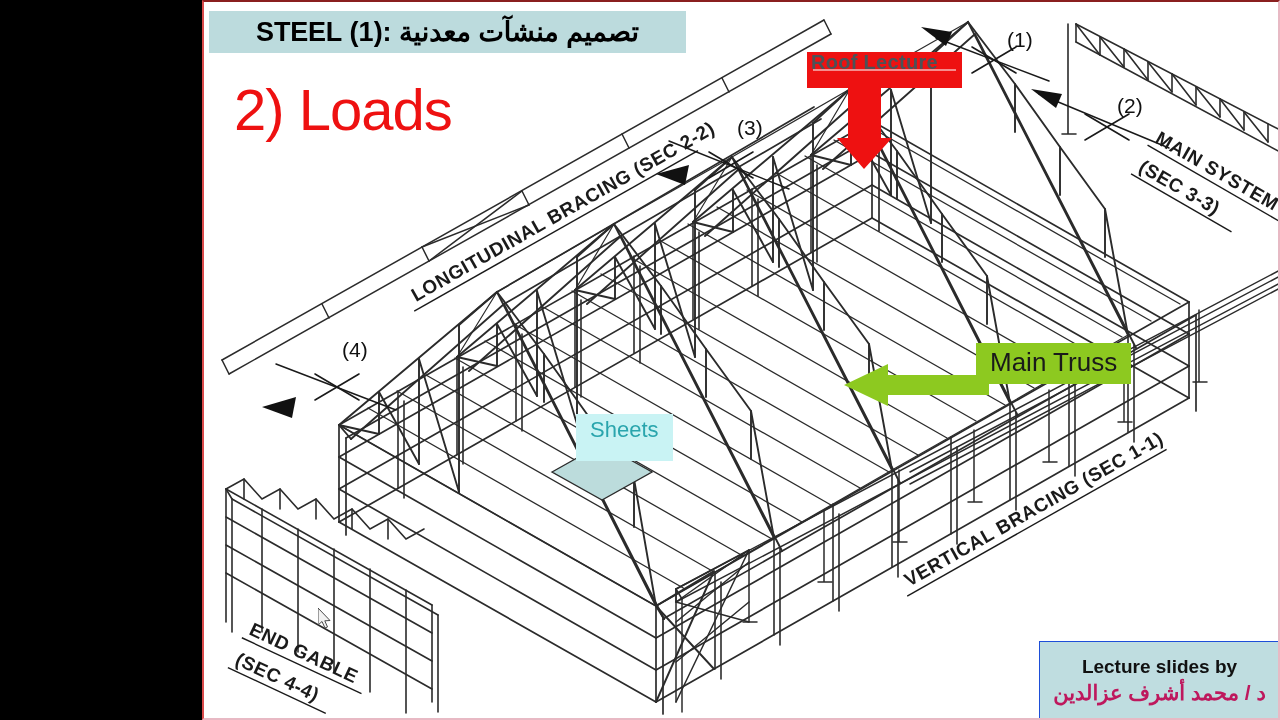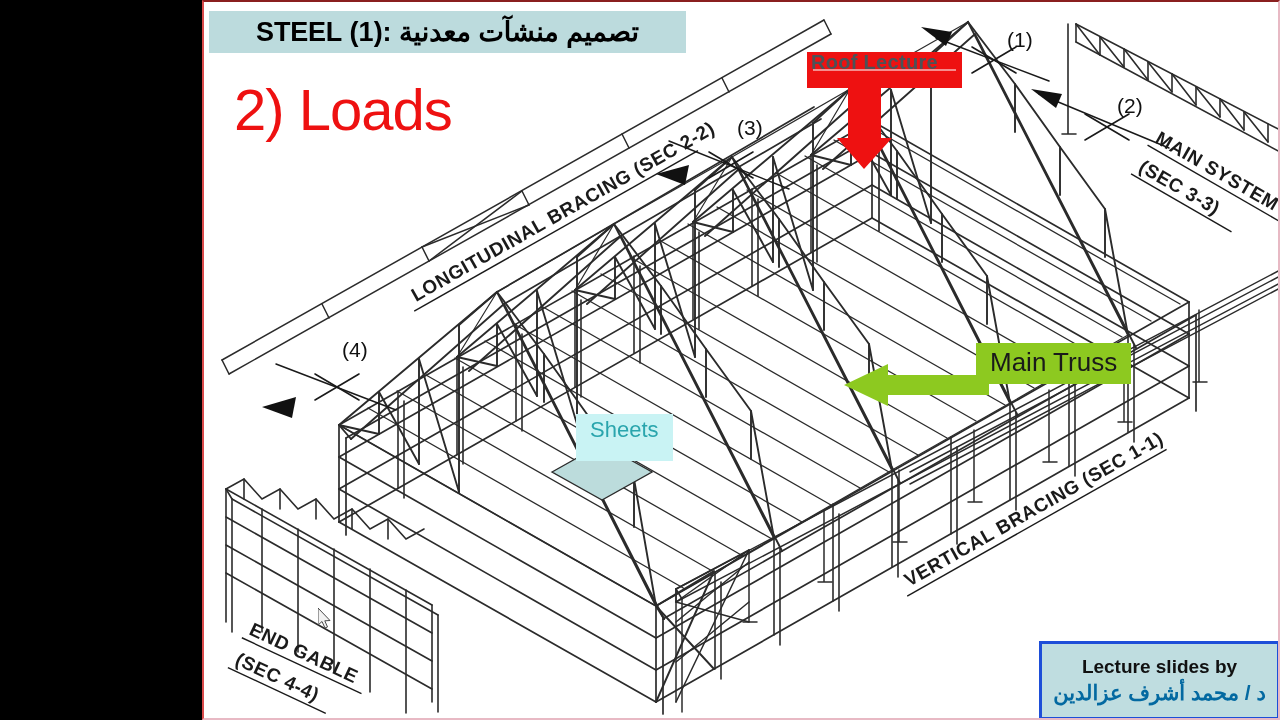--- a/index.html
+++ b/index.html
@@ -94,28 +94,28 @@
     padding: 4px 14px 20px 14px;
     z-index: 6;
   }
 
   
   #credit {
     position: absolute;
     left: 835px; top: 639px;
     width: 241px; height: 79px;
     background: #bfdde0;
-    border: 3px solid #1d4ed8;
+    border: 1px solid #1d4ed8;
     display: flex; flex-direction: column;
     align-items: center; justify-content: center;
     gap: 3px;
     z-index: 7;
   }
   #credit .l1 { font-size: 19px; font-weight: bold; color: #111; }
-  #credit .l2 { font-size: 21px; font-weight: bold; color: #0369a1; direction: rtl; }
+  #credit .l2 { font-size: 21px; font-weight: bold; color: #be185d; direction: rtl; }
 
   
   #cursor {
     position: absolute;
     left: 114px; top: 606px;
     width: 14px; height: 22px;
     z-index: 9;
   }
   svg { display: block; }
   text { font-family: "Liberation Sans", sans-serif; }

